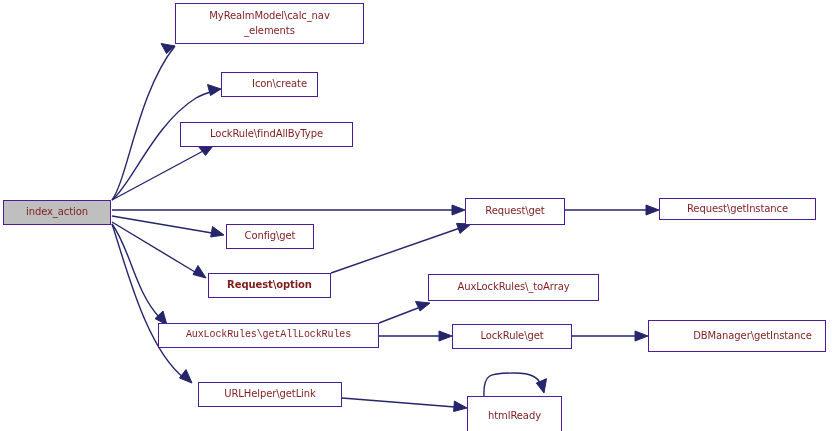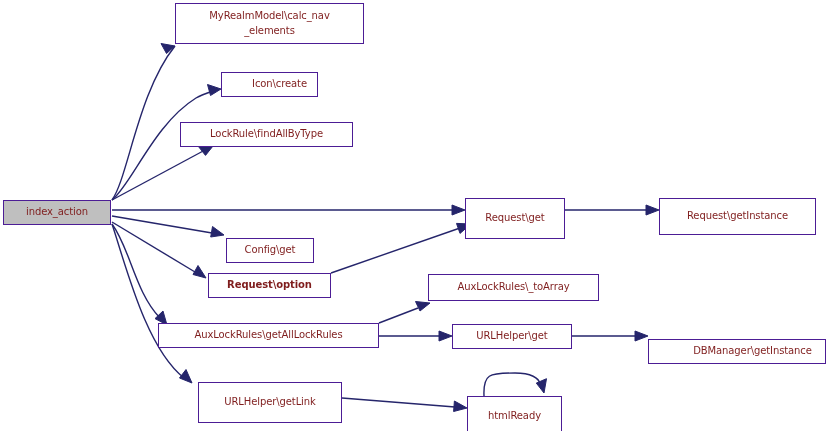--- a/index.html
+++ b/index.html
@@ -108,24 +108,24 @@
         <path d="M 484,396 C 483,374 489,373 515,373 531,373 539,378 540,384" fill="none" stroke="#25256b" stroke-width="1.4"></path>
         <path d="M 544,393 l 2.5,-14.3 l -10.2,4.4 z" fill="#25256b" stroke="#25256b" stroke-width="1"></path>
       </g>
     </svg>
   <div id="node-layer">
       <div class="node highlight" style="left: 3px; top: 200px; width: 108px; height: 25px;">index_action</div>
       <div class="node" style="left: 175px; top: 3px; width: 189px; height: 41px;">MyRealmModel\calc_nav
 _elements</div>
       <div class="node" style="left: 221px; top: 72px; width: 97px; height: 25px; padding-left: 20px;">Icon\create</div>
       <div class="node" style="left: 180px; top: 122px; width: 173px; height: 25px; text-align: right;">LockRule\findAllByType</div>
-      <div class="node" style="left: 465px; top: 198px; width: 100px; height: 41px;">Request\get</div>
-      <div class="node" style="left: 659px; top: 198px; width: 157px; height: 37px;">Request\getInstance</div>
-      <div class="node" style="left: 226px; top: 224px; width: 88px; height: 25px; margin-top: 14px;">Config\get</div>
+      <div class="node" style="left: 465px; top: 198px; width: 100px; height: 27px;">Request\get</div>
+      <div class="node" style="left: 659px; top: 198px; width: 157px; height: 22px;">Request\getInstance</div>
+      <div class="node" style="left: 226px; top: 224px; width: 88px; height: 25px;">Config\get</div>
       <div class="node" style="left: 208px; top: 273px; width: 123px; height: 25px; font-weight: bold;">Request\option</div>
       <div class="node" style="left: 428px; top: 274px; width: 171px; height: 27px;">AuxLockRules\_toArray</div>
-      <div class="node" style="left: 158px; top: 323px; width: 221px; height: 25px;">AuxLockRules\getAllLockRules</div>
-      <div class="node" style="left: 452px; top: 324px; width: 120px; height: 25px;">URLHelper\get</div>
-      <div class="node" style="left: 648px; top: 339px; width: 178px; height: 25px; padding-left: 31px;">DBManager\getInstance</div>
-      <div class="node" style="left: 198px; top: 382px; width: 144px; height: 41px; text-align: right;">URLHelper\getLink</div>
+      <div class="node" style="left: 158px; top: 323px; width: 221px; height: 25px; font-family: Liberation Mono, monospace;">AuxLockRules\getAllLockRules</div>
+      <div class="node" style="left: 452px; top: 324px; width: 120px; height: 25px;">LockRule\get</div>
+      <div class="node" style="left: 648px; top: 320px; width: 178px; height: 32px; padding-left: 31px;">DBManager\getInstance</div>
+      <div class="node" style="left: 198px; top: 382px; width: 144px; height: 25px; text-align: right;">URLHelper\getLink</div>
       <div class="node" style="left: 467px; top: 396px; width: 95px; height: 41px;">htmlReady</div>
     </div>
 </div>
 
 </body></html>

